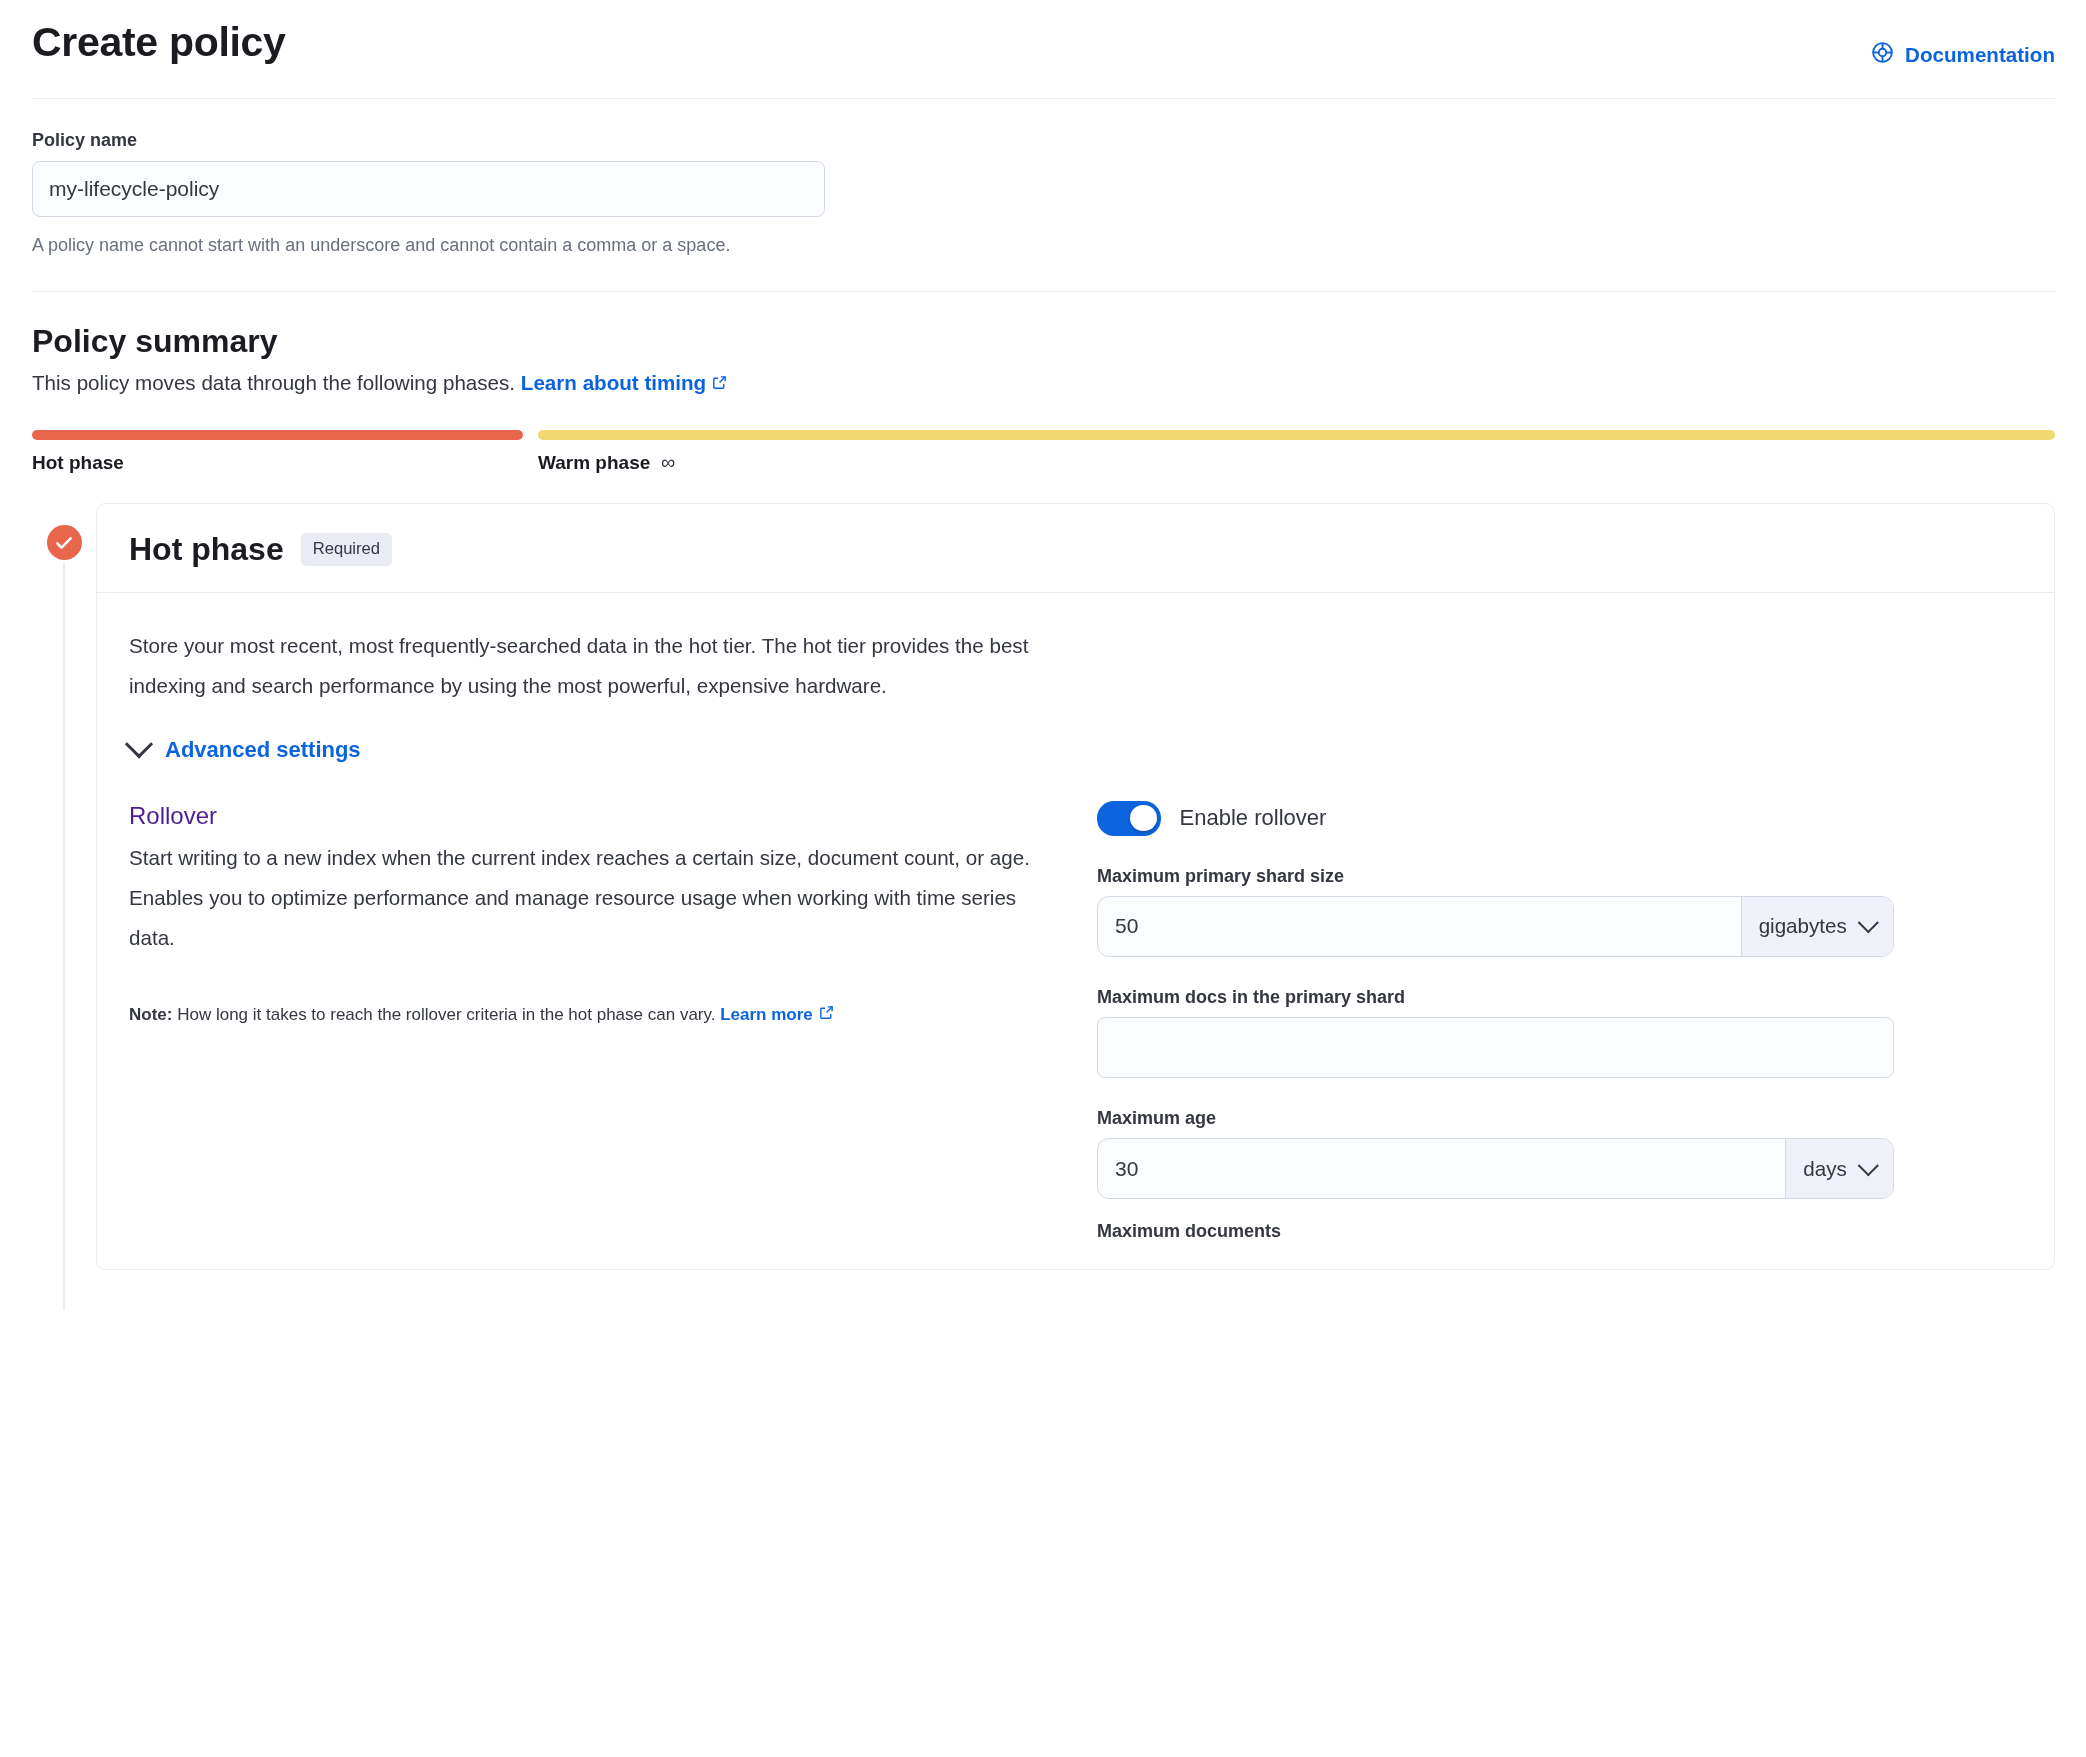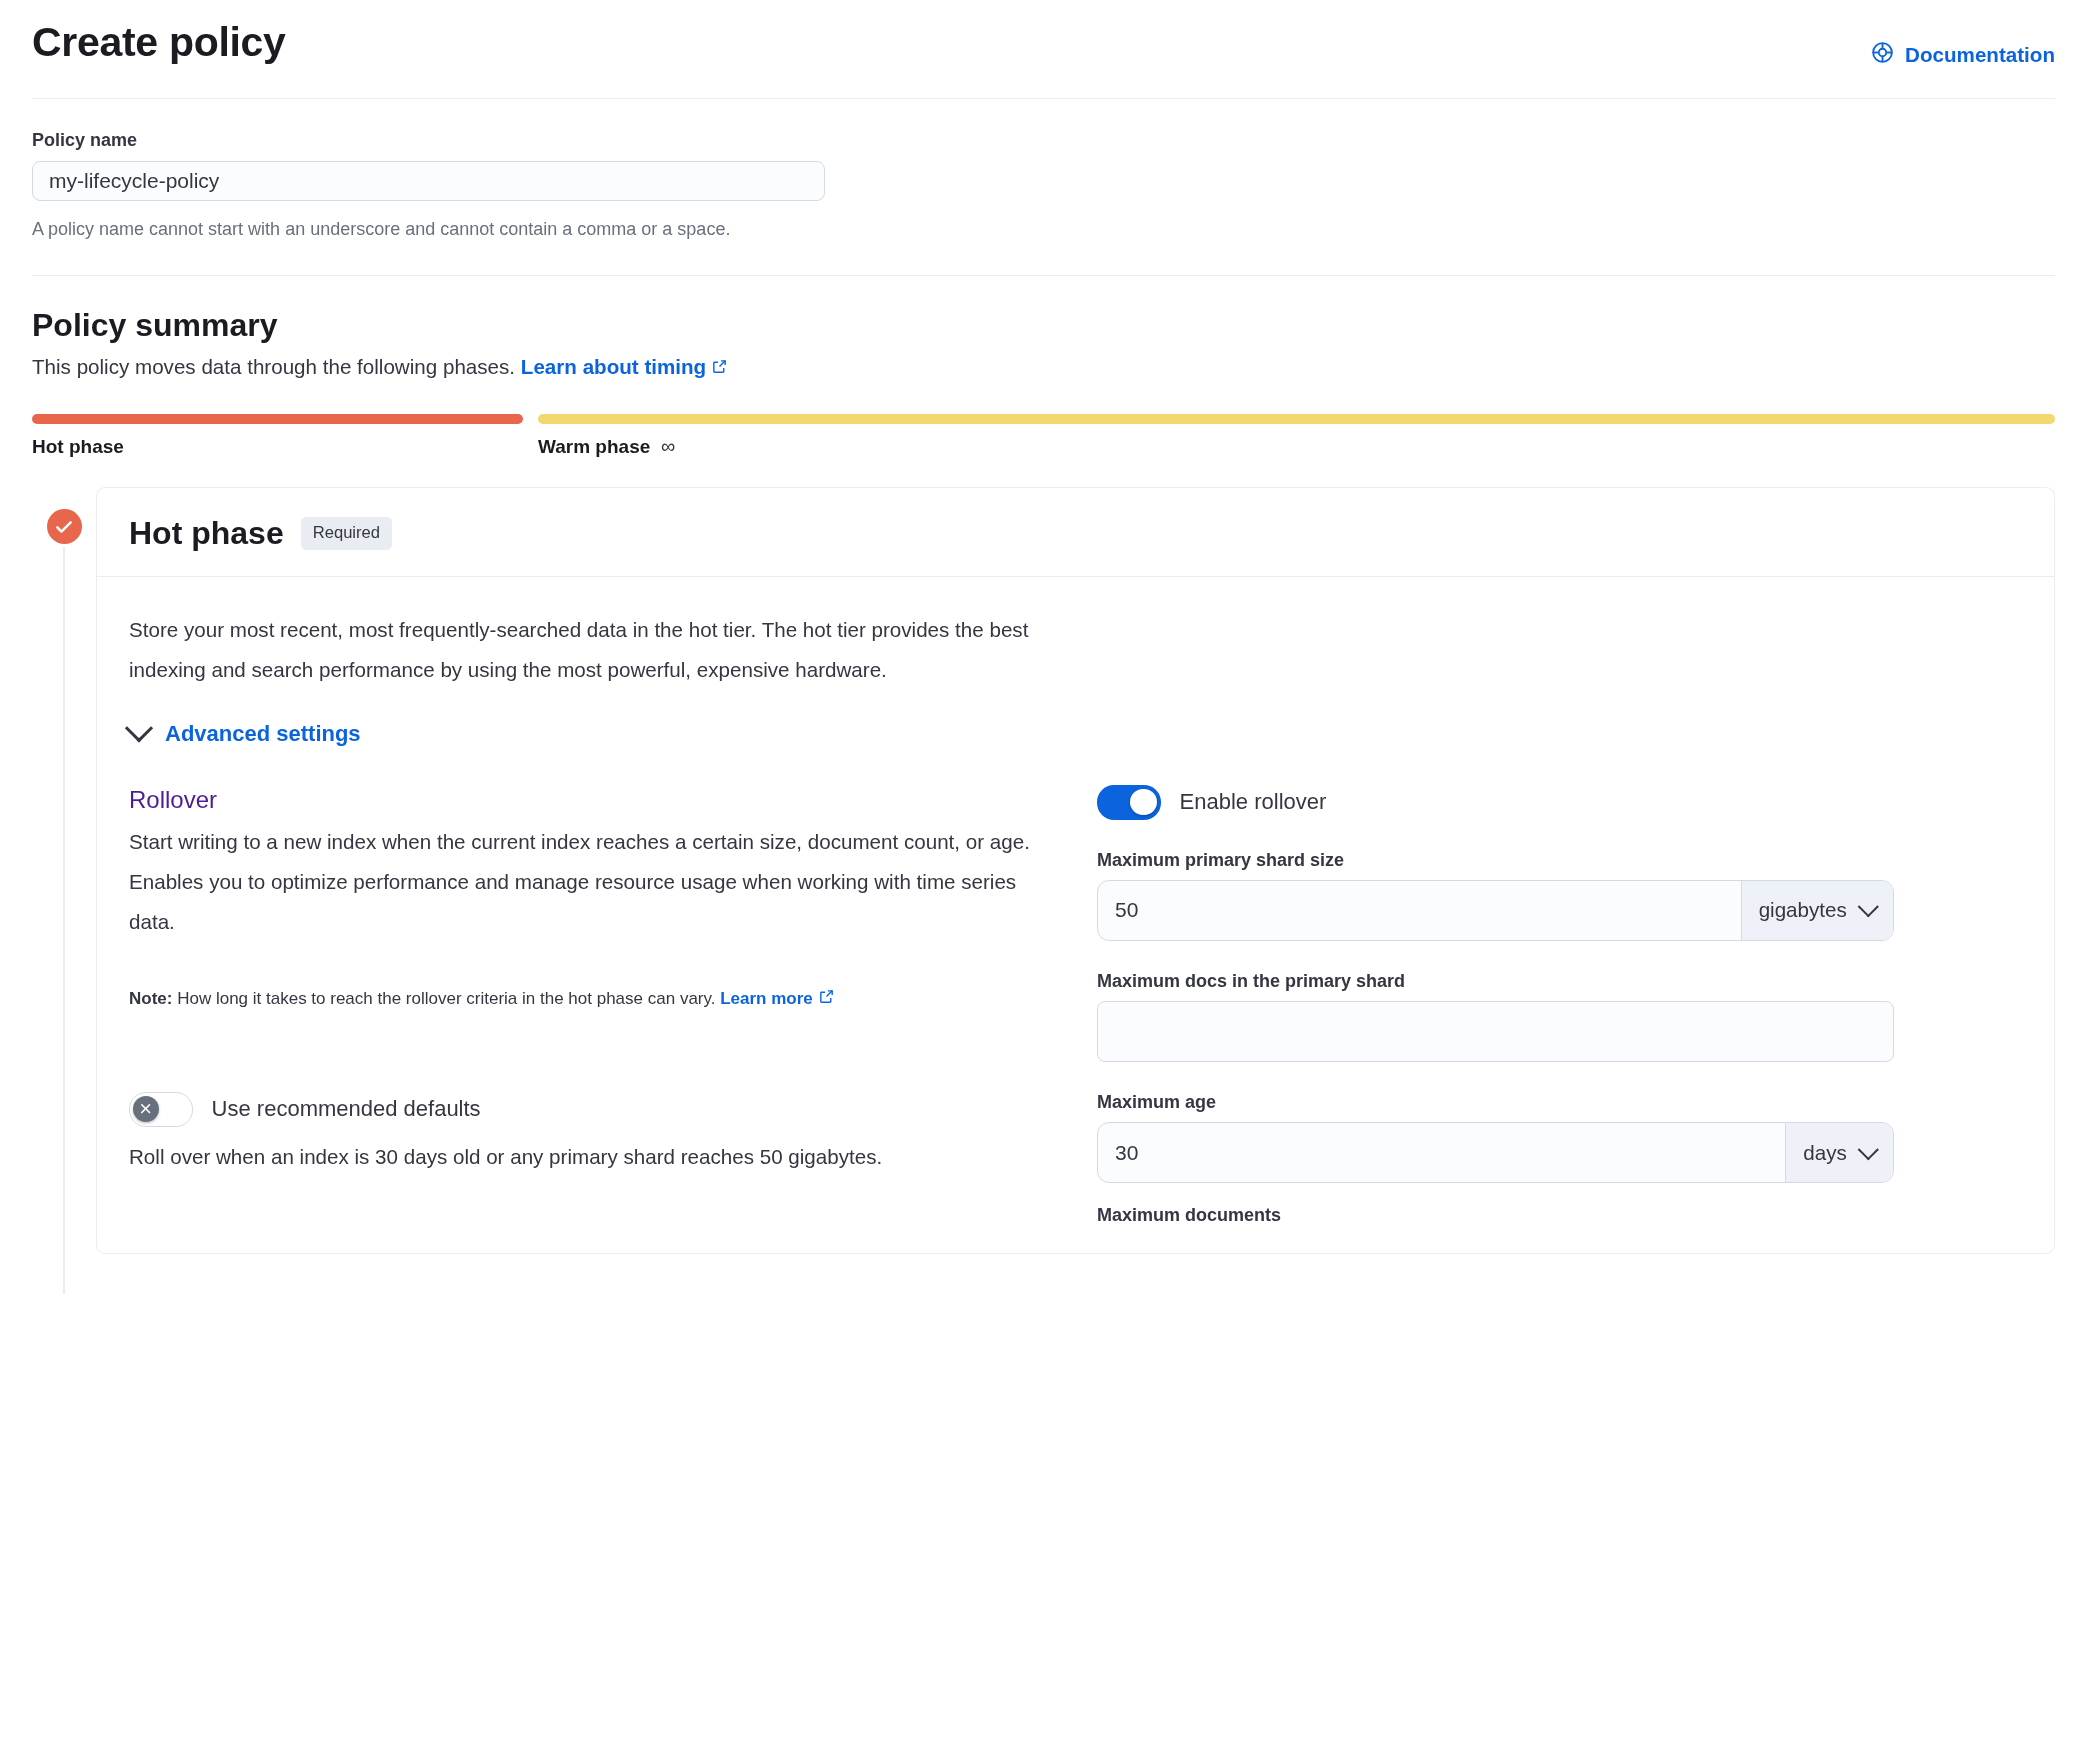--- a/index.html
+++ b/index.html
@@ -62,21 +62,21 @@
   .section-pad { padding-top: 30.5px; }
   .field-label {
     font-size: 18px;
     line-height: 22px;
     font-weight: 700;
     color: #343741;
     margin-bottom: 9.3px;
   }
   .text-input {
     width: 793px;
-    height: 40px;
+    height: 56px;
     border: 1.3px solid #d3dae6;
     border-radius: 8px;
     background: #fbfcfd;
     font-size: 21px;
     line-height: 53px;
     color: #343741;
     padding: 0 16px;
     font-family: "Liberation Sans", sans-serif;
     outline: none;
   }
@@ -464,34 +464,20 @@
             <div class="para">Start writing to a new index when the current index reaches a certain size, document count, or age. Enables you to optimize performance and manage resource usage when working with time series data.</div>
 
             <div class="note">
               <b>Note:</b><span> How long it takes to reach the rollover criteria in the hot phase can vary. </span><span class="link">Learn more</span><span class="ext-icon"><svg width="17" height="17" viewBox="0 0 24 24" fill="none" stroke="#0b64dd" stroke-width="2">
                     <path d="M14 4h6v6"></path>
                     <path d="M20 4l-8 8"></path>
                     <path d="M18 14v5a1 1 0 0 1-1 1H5a1 1 0 0 1-1-1V7a1 1 0 0 1 1-1h5"></path>
                   </svg></span>
             </div>
 
-            <div class="defaults-block">
-              <div class="switch-row">
-                <div class="switch off">
-                  <span class="knob">
-                    <svg width="13.3" height="13.3" viewBox="0 0 24 24" fill="none" stroke="#ffffff" stroke-width="3" stroke-linecap="round">
-                        <line x1="5" y1="5" x2="19" y2="19"></line>
-                        <line x1="19" y1="5" x2="5" y2="19"></line>
-                      </svg>
-                  </span>
-                </div>
-                <div class="switch-label">Use recommended defaults</div>
-              </div>
-              <div class="defaults-desc">Roll over when an index is 30 days old or any primary shard reaches 50 gigabytes.</div>
-            </div>
           </div>
 
           <div class="col-right">
             <div class="switch-row">
               <div class="switch on">
                 <span class="knob"></span>
               </div>
               <div class="switch-label">Enable rollover</div>
             </div>
 

